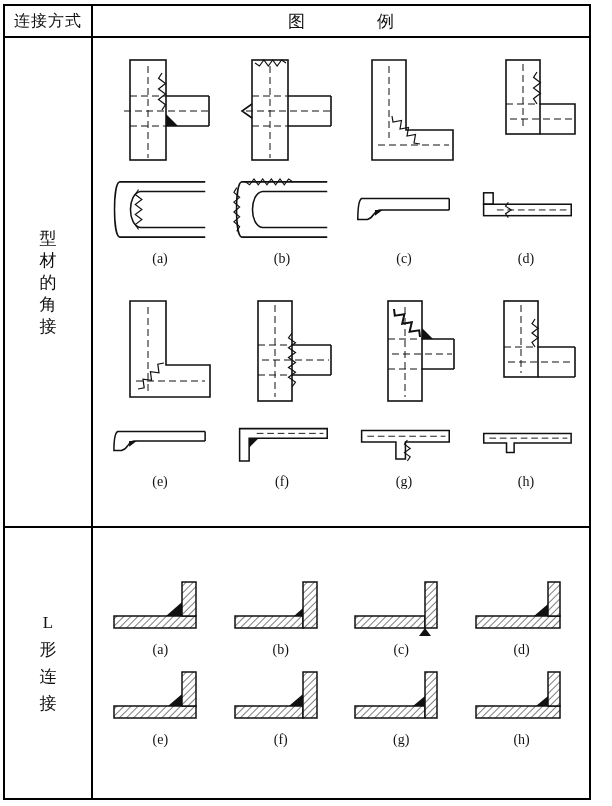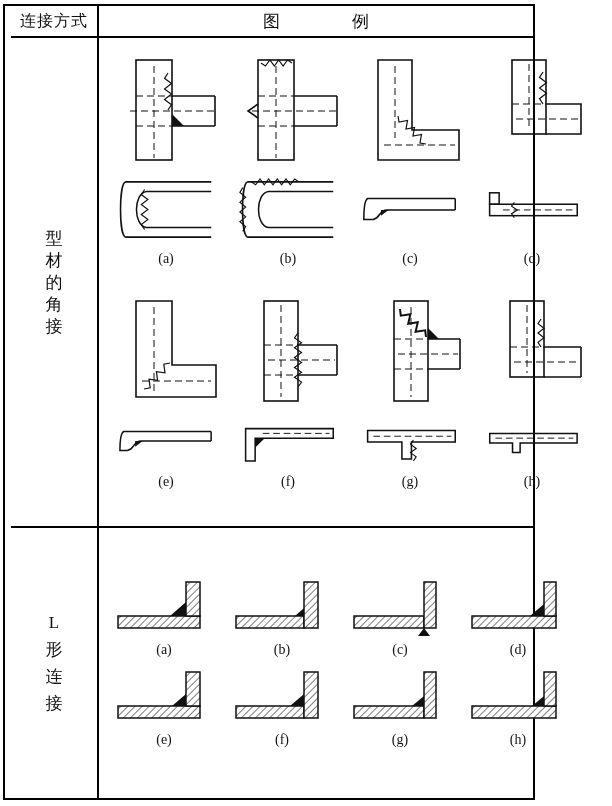--- a/index.html
+++ b/index.html
@@ -2,24 +2,23 @@
 <html><head>
 <meta charset="utf-8">
 <style>
   html,body { margin:0; padding:0; background:#e8e8e4; }
   .page {
     position:relative; width:612px; height:806px; background:#ffffff;
     font-family:"Liberation Serif","DejaVu Serif",serif; color:#111;
     overflow:hidden;
   }
   .tbl {
-    position:absolute; left:3px; top:4px; width:532px; height:796px;
+    position:absolute; left:3px; top:4px; width:588px; height:796px;
     border:2px solid #000; display:flex; flex-direction:column; box-sizing:border-box;
     background:#fff;
-    padding-left:6px;
   }
   .tr { display:flex; box-sizing:border-box; }
   .tr.header { height:32px; border-bottom:2px solid #000; flex:0 0 auto; }
   .tr.row1 { flex:0 0 490px; border-bottom:2px solid #000; }
   .tr.row2 { flex:1 1 auto; }
   .td { box-sizing:border-box; }
   .td.left {
     width:88px; border-right:2px solid #000; display:flex;
     align-items:center; justify-content:center; flex:0 0 88px;
   }

